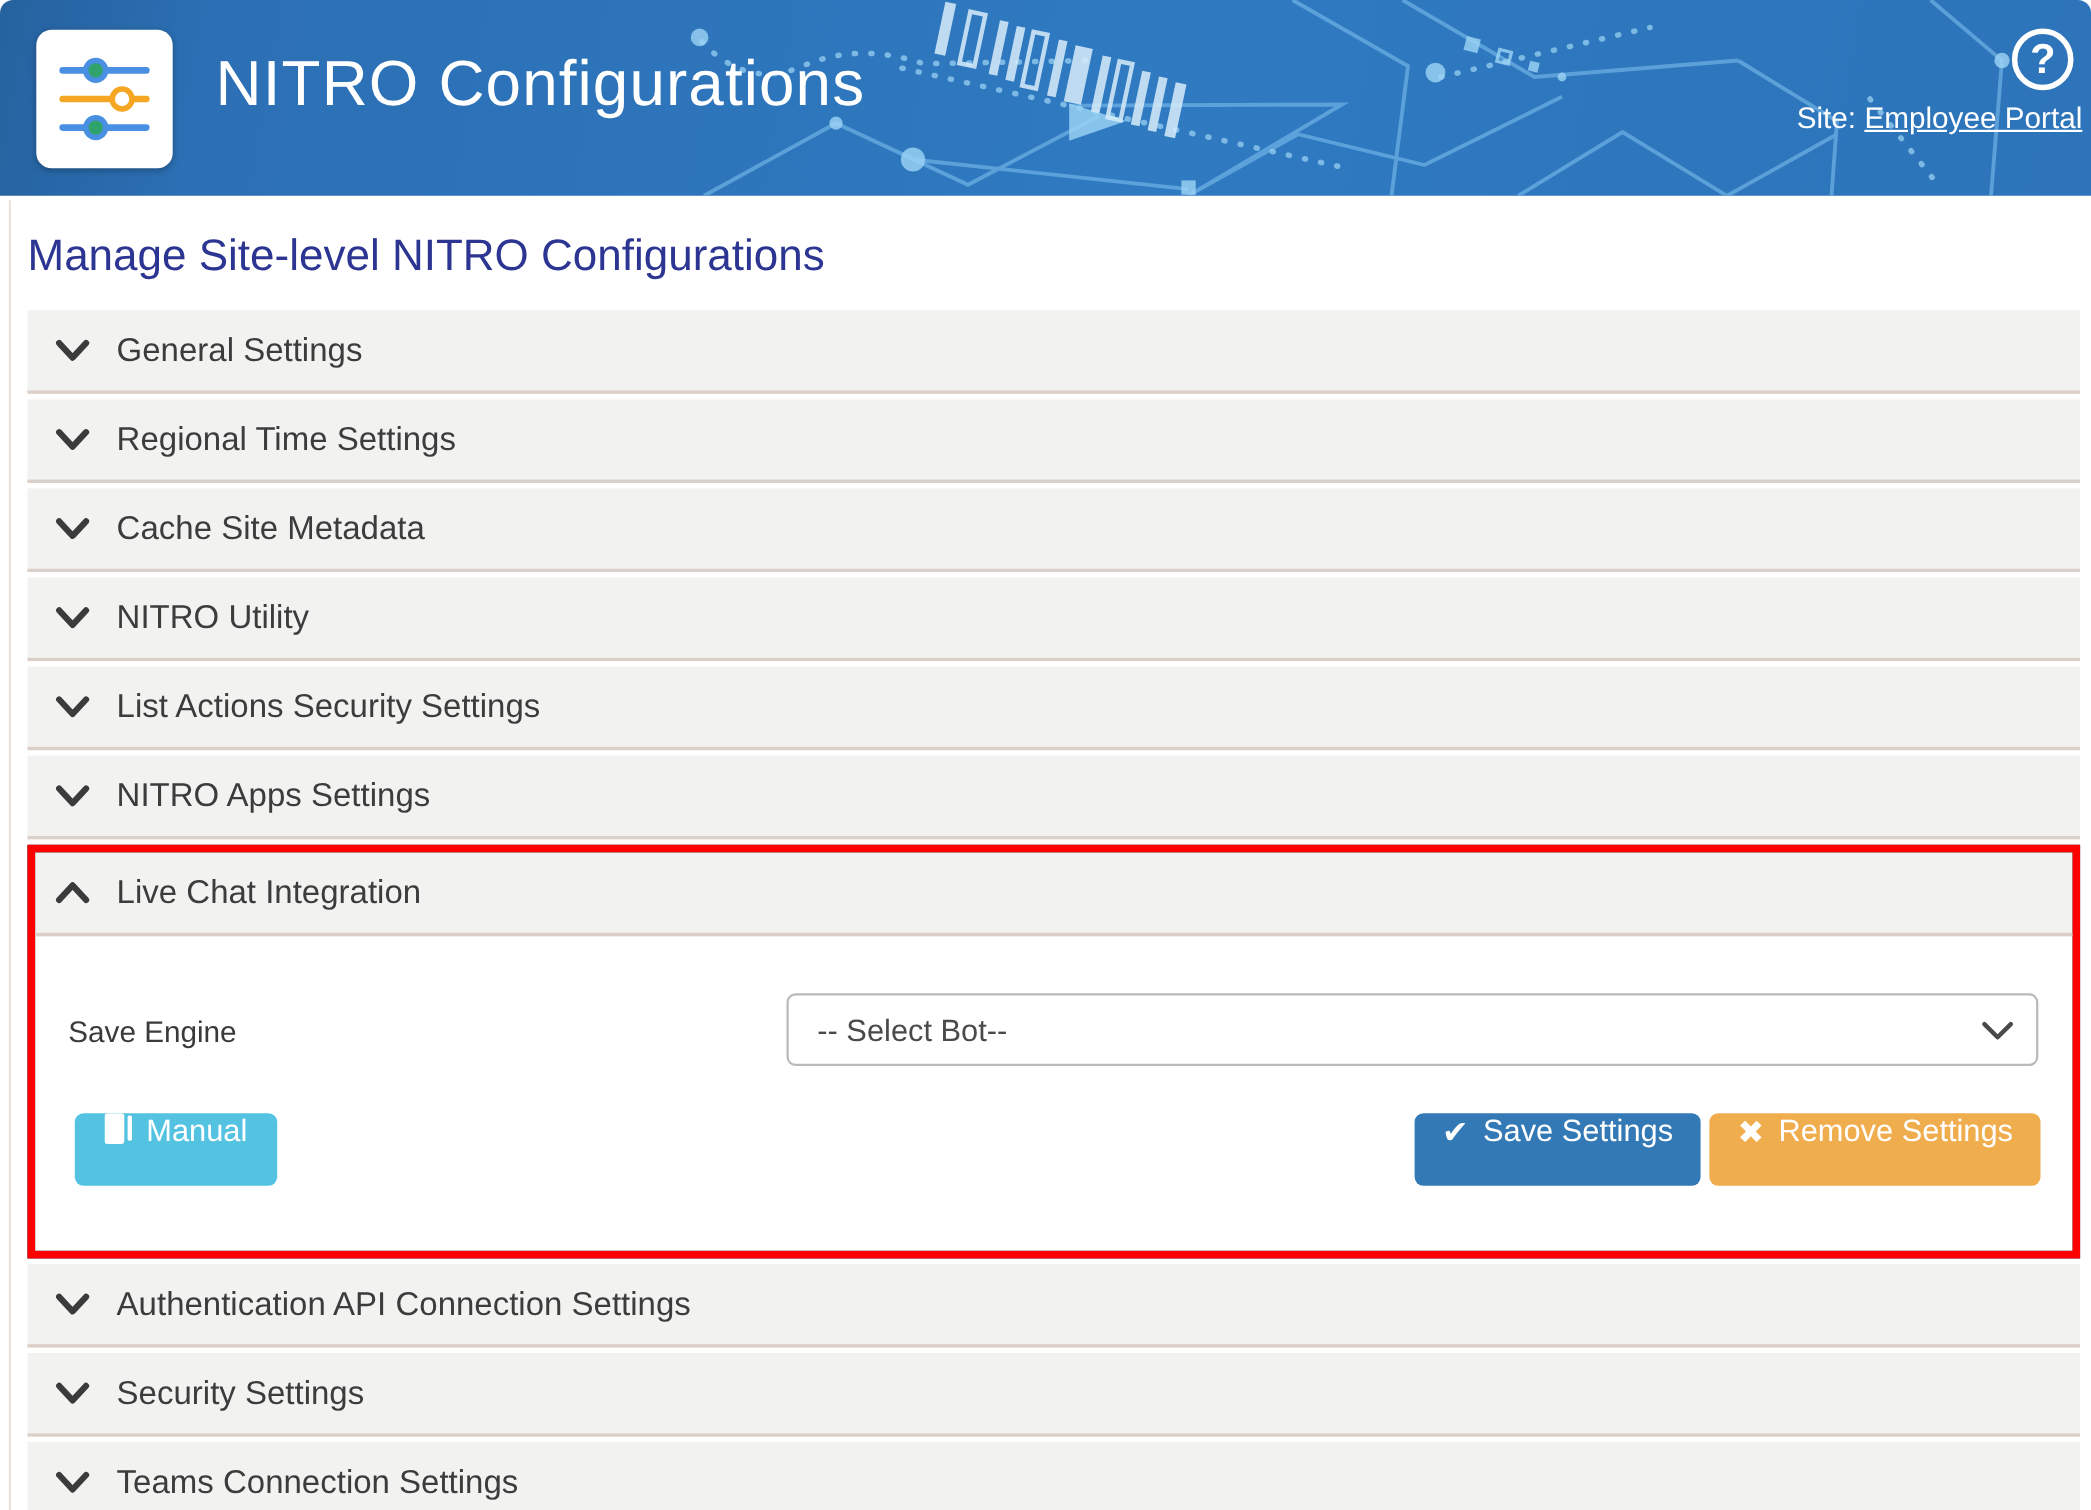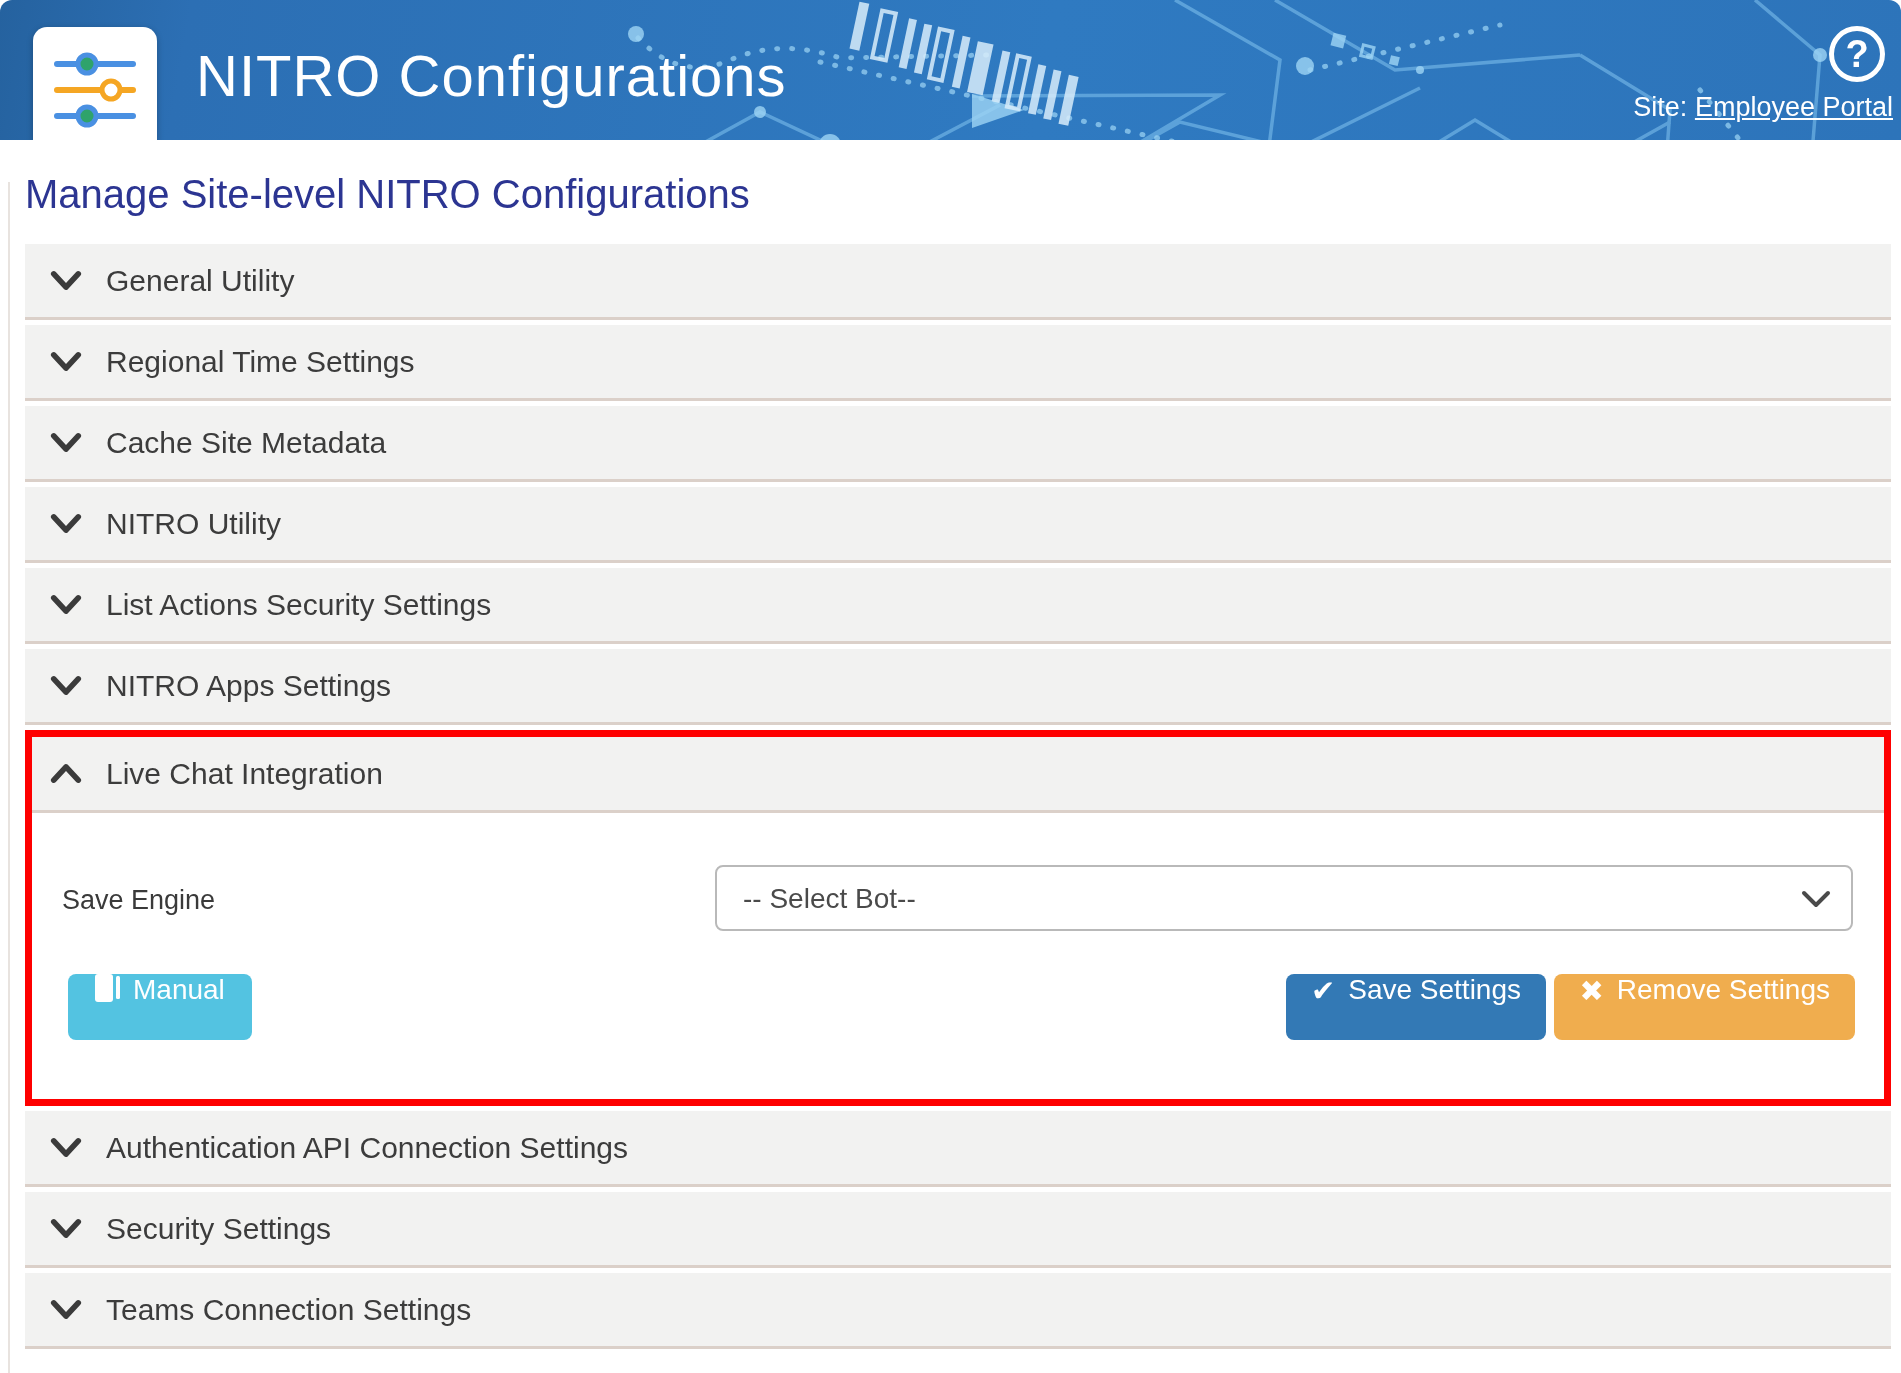--- a/index.html
+++ b/index.html
@@ -1,20 +1,20 @@
 <!DOCTYPE html>
 <html><head>
 <meta charset="utf-8">
 <style>
   * { box-sizing: border-box; margin: 0; padding: 0; }
   html, body { width: 1901px; height: 1373px; overflow: hidden; background: #ffffff;
     font-family: "Liberation Sans", "DejaVu Sans", sans-serif; }
 
   
-  .banner { position: relative; width: 1901px; height: 140px; overflow: hidden;
+  .banner { position: relative; width: 1901px; height: 178px; overflow: hidden;
     border-radius: 12px 12px 0 0;
     background: linear-gradient(100deg, #25629f 0%, #2c6fb4 10%, #2f7ac1 55%, #2d74ba 100%); }
   .banner-deco { position: absolute; left: 520px; top: 0; width: 1381px; height: 178px; }
   .logo-box { position: absolute; left: 33px; top: 27px; width: 124px; height: 126px;
     background: #ffffff; border-radius: 14px; box-shadow: 0 2px 6px rgba(0,0,0,.25);
     display: flex; align-items: center; justify-content: center; }
   .banner-title { position: absolute; left: 196px; top: 42px; color: #ffffff;
     font-size: 58px; font-weight: 500; letter-spacing: 1px; white-space: nowrap; }
   .help-badge { position: absolute; right: 16px; top: 26px; width: 56px; height: 56px;
     border: 5px solid #ffffff; border-radius: 50%; color: #ffffff;
@@ -137,21 +137,21 @@
 <div class="page-edge-line"></div>
 
 <div class="main">
 
   <h1 class="page-heading">Manage Site-level NITRO Configurations</h1>
 
   <div class="acc-row">
     <svg class="chev" viewBox="0 0 34 22">
         <polyline points="4,4 17,18 30,4"></polyline>
       </svg>
-    <span class="acc-label">General Utility</span>
+    <span class="acc-label">General Settings</span>
   </div>
   <div class="acc-row">
     <svg class="chev" viewBox="0 0 34 22">
         <polyline points="4,4 17,18 30,4"></polyline>
       </svg>
     <span class="acc-label">Regional Time Settings</span>
   </div>
   <div class="acc-row">
     <svg class="chev" viewBox="0 0 34 22">
         <polyline points="4,4 17,18 30,4"></polyline>

